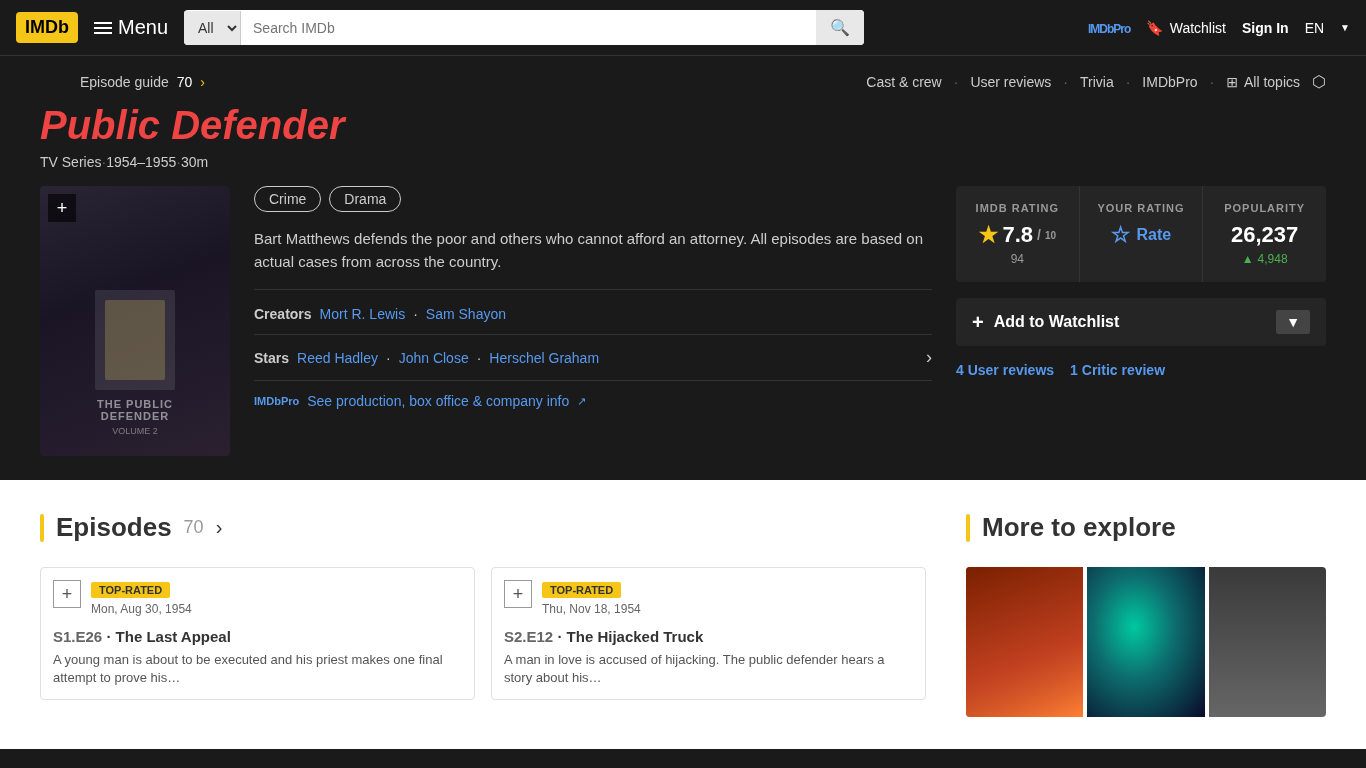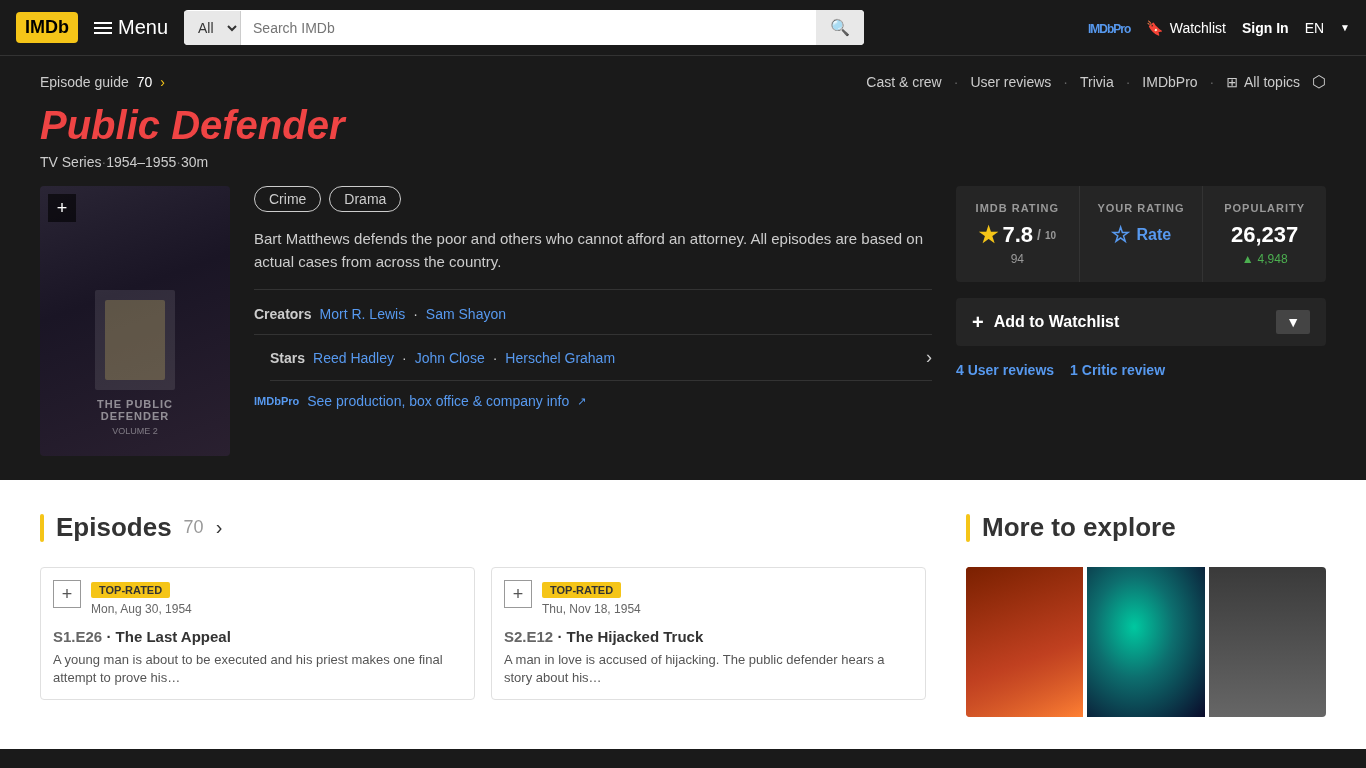--- a/index.html
+++ b/index.html
@@ -35,21 +35,21 @@
     </div>
     <div style="color:#fff; font-size:14px; cursor:pointer; font-weight:bold;">Sign In</div>
     <div style="color:#fff; font-size:14px; cursor:pointer;">EN</div>
     <div style="color:#fff; font-size:10px;">▼</div>
   </div>
 </nav>
 
 <div style="background:#1a1a1a; padding:16px 40px 24px;">
 
   <div style="display:flex; align-items:center; justify-content:space-between; margin-bottom:12px;">
-    <div style="display:flex; align-items:center; gap:8px;">
+    <div style="display:flex; align-items:center; gap:8px;margin-left:40px;">
       <span style="color:#ccc; font-size:14px;">Episode guide</span>
       <span style="color:#fff; font-size:14px;">70</span>
       <span style="color:#f5c518; font-size:14px; cursor:pointer;">›</span>
     </div>
     <div style="display:flex; align-items:center; gap:12px; font-size:14px; color:#ccc;">
       <a href="#" style="color:#ccc; text-decoration:none;">Cast &amp; crew</a>
       <span style="color:#666;">·</span>
       <a href="#" style="color:#ccc; text-decoration:none;">User reviews</a>
       <span style="color:#666;">·</span>
       <a href="#" style="color:#ccc; text-decoration:none;">Trivia</a>
@@ -92,21 +92,21 @@
         <div style="border:1px solid #ccc; border-radius:16px; padding:4px 14px; font-size:14px; color:#ccc; cursor:pointer;">Crime</div>
         <div style="border:1px solid #ccc; border-radius:16px; padding:4px 14px; font-size:14px; color:#ccc; cursor:pointer;">Drama</div>
       </div>
       <p style="font-size:15px; color:#ccc; line-height:1.5; margin-bottom:16px; border-bottom:1px solid #333; padding-bottom:16px;">Bart Matthews defends the poor and others who cannot afford an attorney. All episodes are based on actual cases from across the country.</p>
       <div style="display:flex; align-items:center; gap:8px; font-size:14px; margin-bottom:12px; border-bottom:1px solid #333; padding-bottom:12px;">
         <span style="color:#ccc; font-weight:bold;">Creators</span>
         <a href="#" style="color:#5799ef; text-decoration:none;">Mort R. Lewis</a>
         <span style="color:#ccc;">·</span>
         <a href="#" style="color:#5799ef; text-decoration:none;">Sam Shayon</a>
       </div>
-      <div style="display:flex; align-items:center; gap:8px; font-size:14px; margin-bottom:12px; border-bottom:1px solid #333; padding-bottom:12px;margin-left:16px;">
+      <div style="display:flex; align-items:center; gap:8px; font-size:14px; margin-bottom:12px; border-bottom:1px solid #333; padding-bottom:12px;">
         <span style="color:#ccc; font-weight:bold;">Stars</span>
         <a href="#" style="color:#5799ef; text-decoration:none;">Reed Hadley</a>
         <span style="color:#ccc;">·</span>
         <a href="#" style="color:#5799ef; text-decoration:none;">John Close</a>
         <span style="color:#ccc;">·</span>
         <a href="#" style="color:#5799ef; text-decoration:none;">Herschel Graham</a>
         <div style="margin-left:auto; cursor:pointer; color:#ccc; font-size:18px;">›</div>
       </div>
       <div style="display:flex; align-items:center; gap:8px; font-size:14px; color:#ccc;">
         <span style="font-size:11px; font-weight:900; color:#5799ef;">IMDbPro</span>

